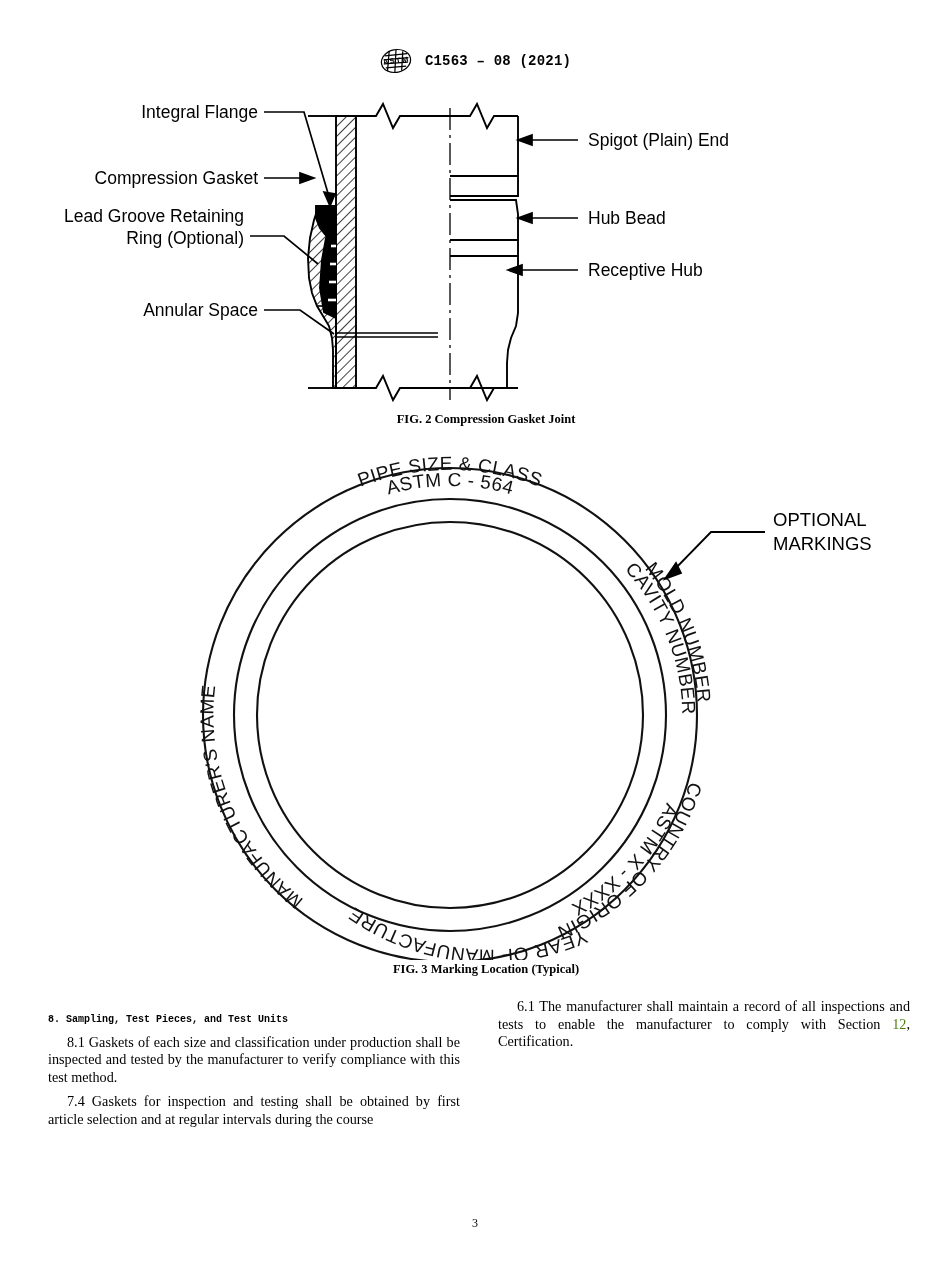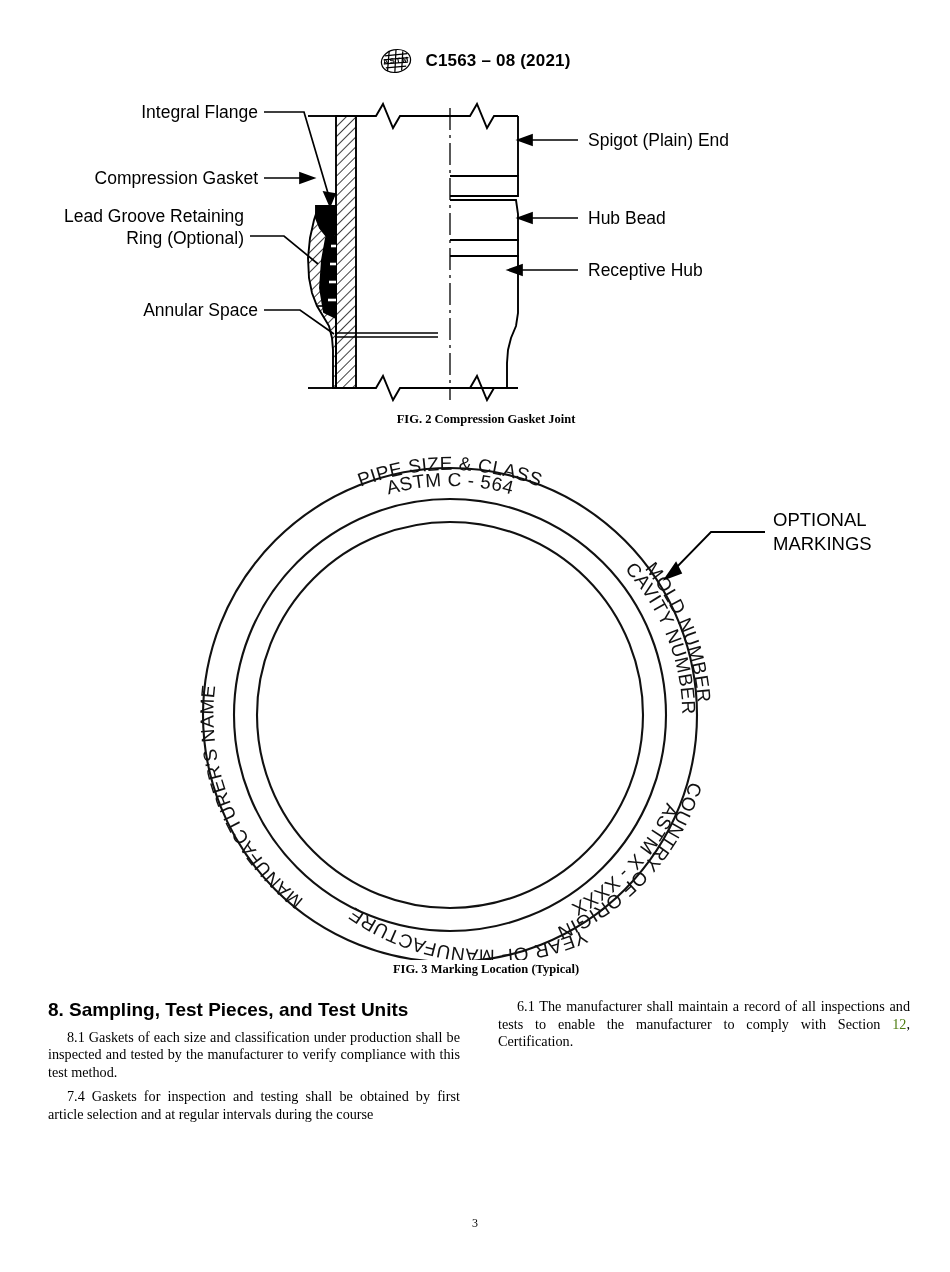--- a/index.html
+++ b/index.html
@@ -14,22 +14,22 @@
   }
   .page{position:relative;width:950px;height:1272px;}
 
   
   .header{
     position:absolute;top:48px;left:0;width:950px;
     display:flex;align-items:center;justify-content:center;gap:12px;
   }
   .astm-logo{width:34px;height:26px;display:block;}
   .header-desig{
-    font-family:Liberation Sans, sans-serif;
-    font-weight:bold;font-size:17px;letter-spacing:.2px;
+    font-family:Liberation Mono, monospace;
+    font-weight:bold;font-size:14px;letter-spacing:.2px;
     white-space:nowrap;
   }
 
   
   .fig2-wrap{position:absolute;top:88px;left:0;width:796px;height:320px;}
   .fig2-svg{display:block;margin:0 auto;}
   .fig-caption{
     font-family:Liberation Serif, serif;
     font-weight:bold;font-size:12.5px;
     text-align:center;width:950px;position:absolute;left:0;padding-left:11px;
@@ -41,23 +41,23 @@
   .fig3-svg{display:block;margin:0 auto;}
 
   
   .body-cols{
     position:absolute;top:998px;left:48px;
     width:862px;height:170px;
     display:flex;gap:38px;
   }
   .col{width:412px;}
   h2.sec-head{
-    font-family:Liberation Sans, sans-serif;
-    font-weight:bold;font-size:19px;
-    margin:0 0 7px 0;line-height:1.25;
+    font-family:Liberation Mono, monospace;
+    font-weight:bold;font-size:10px;
+    margin:16px 0 7px 0;line-height:1.25;
   }
   p.para{
     margin:0 0 7px 0;
     font-size:14.2px;line-height:1.235;
     text-align:justify;
     text-indent:19px;
     hyphens:manual;
   }
   p.para.cont{text-indent:0;}
   .xref{color:#4d7c0f;}

